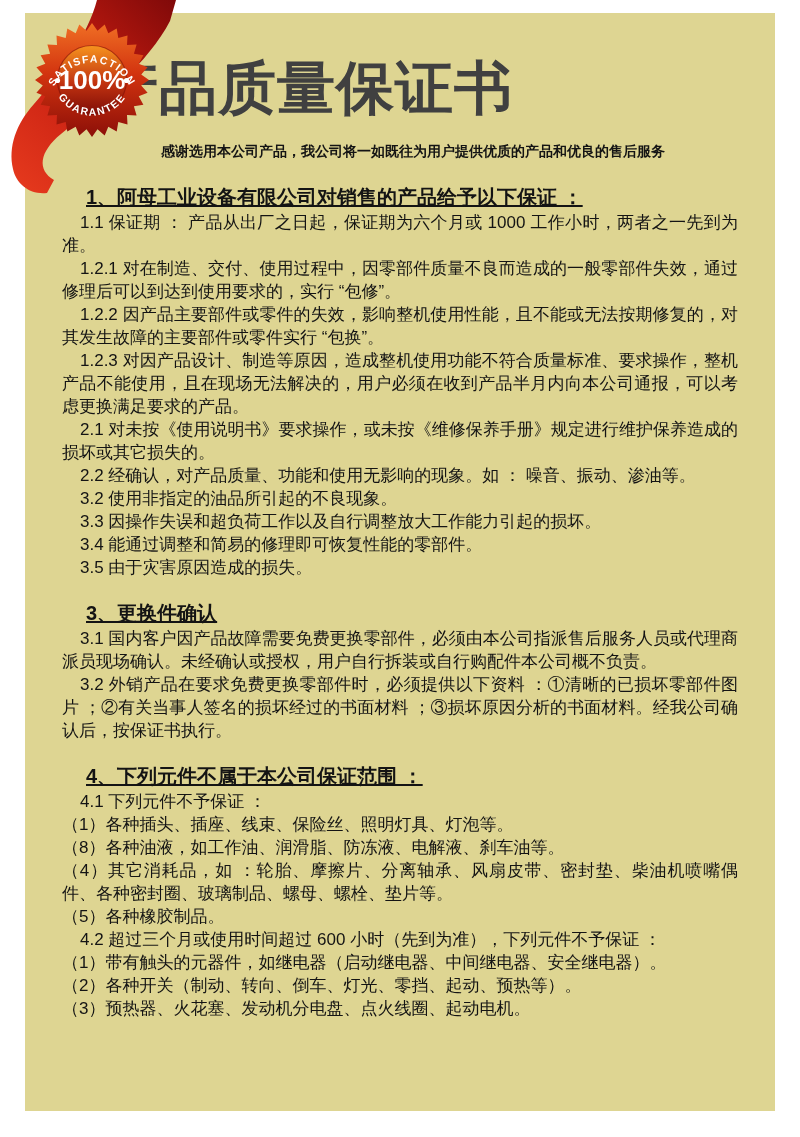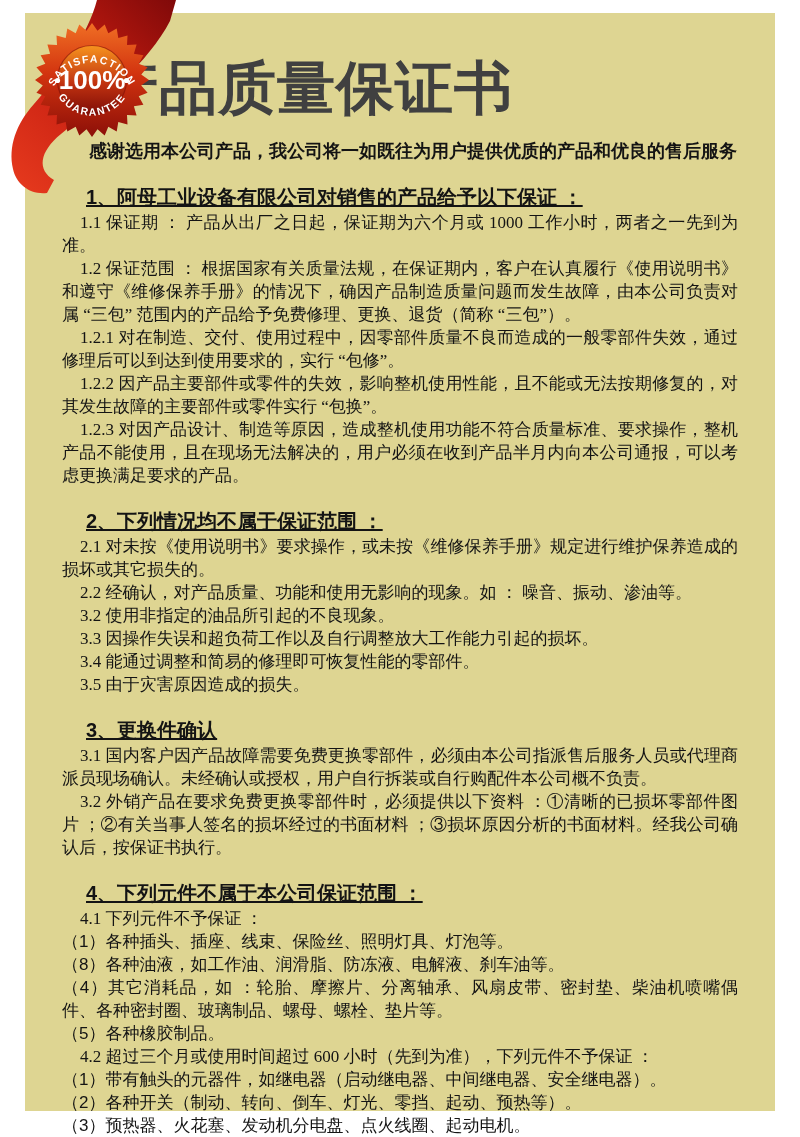--- a/index.html
+++ b/index.html
@@ -8,29 +8,29 @@
   .stage { position:relative; width:800px; height:1137px; background:#ffffff; }
 
   .page { position:absolute; left:25px; top:13px; width:750px; height:1098px;
           background:#ded592; color:#141414; }
 
   .content { padding:42px 37px 0 37px; }
 
   .title { text-align:left; padding-left:38px; font-size:58px; font-weight:bold;
            line-height:1.15; color:#404040; letter-spacing:1px; white-space:nowrap; }
 
-  .subtitle { text-align:center; padding-left:26px; font-size:18px; font-weight:bold;
+  .subtitle { text-align:center; padding-left:26px; font-size:14px; font-weight:bold;
               line-height:23px; margin-top:18px; margin-bottom:22px; white-space:nowrap; }
 
   .sec-heading { font-size:20px; font-weight:bold; line-height:24px;
                  padding-left:24px; margin-top:22px; margin-bottom:2px;text-decoration:underline; }
   .section:first-child .sec-heading { margin-top:14px; }
 
   .section p { font-size:17px; line-height:23px; text-align:justify; }
-  .section p.indent { text-indent:18px;font-family:Liberation Serif, serif; }
+  .section p.indent { text-indent:18px; }
   .section p.flush  { text-indent:0; }
 
   .badge-wrap { position:absolute; left:0; top:0; width:200px; height:210px; z-index:5; }
   .badge-wrap svg { display:block; }
   .arc-label { font-weight:bold; fill:#ffffff; letter-spacing:1.5px;
                font-family:"Liberation Sans", sans-serif; }
   .pct-label { font-weight:bold; fill:#ffffff; font-family:"Liberation Sans", sans-serif; }
 </style>
 </head>
 <body>
@@ -38,27 +38,25 @@
 <div class="stage">
 
   <div class="page">
     <div class="content">
       <div class="title">产品质量保证书</div>
       <div class="subtitle">感谢选用本公司产品，我公司将一如既往为用户提供优质的产品和优良的售后服务</div>
       <div id="sections">
           <div class="section">
             <div class="sec-heading">1、阿母工业设备有限公司对销售的产品给予以下保证 ：</div>
             <p class="indent">1.1 保证期 ： 产品从出厂之日起，保证期为六个月或 1000 工作小时，两者之一先到为准。</p>
-            <p class="indent">1.2 保证范围 ： 根据国家有关质量法规，在保证期内，客户在认真履行《使用说明书》和遵守《维修保养手册》的情况下，确因产品制造质量问题而发生故障，由本公司负责对属 “三包” 范围内的产品给予免费修理、更换、退货（简称 “三包”）。</p>
             <p class="indent">1.2.1 对在制造、交付、使用过程中，因零部件质量不良而造成的一般零部件失效，通过修理后可以到达到使用要求的，实行 “包修”。</p>
             <p class="indent">1.2.2 因产品主要部件或零件的失效，影响整机使用性能，且不能或无法按期修复的，对其发生故障的主要部件或零件实行 “包换”。</p>
             <p class="indent">1.2.3 对因产品设计、制造等原因，造成整机使用功能不符合质量标准、要求操作，整机产品不能使用，且在现场无法解决的，用户必须在收到产品半月内向本公司通报，可以考虑更换满足要求的产品。</p>
           </div>
           <div class="section">
-            <div class="sec-heading">2、下列情况均不属于保证范围 ：</div>
             <p class="indent">2.1 对未按《使用说明书》要求操作，或未按《维修保养手册》规定进行维护保养造成的损坏或其它损失的。</p>
             <p class="indent">2.2 经确认，对产品质量、功能和使用无影响的现象。如 ： 噪音、振动、渗油等。</p>
             <p class="indent">3.2 使用非指定的油品所引起的不良现象。</p>
             <p class="indent">3.3 因操作失误和超负荷工作以及自行调整放大工作能力引起的损坏。</p>
             <p class="indent">3.4 能通过调整和简易的修理即可恢复性能的零部件。</p>
             <p class="indent">3.5  由于灾害原因造成的损失。</p>
           </div>
           <div class="section">
             <div class="sec-heading">3、更换件确认</div>
             <p class="indent">3.1 国内客户因产品故障需要免费更换零部件，必须由本公司指派售后服务人员或代理商派员现场确认。未经确认或授权，用户自行拆装或自行购配件本公司概不负责。</p>

